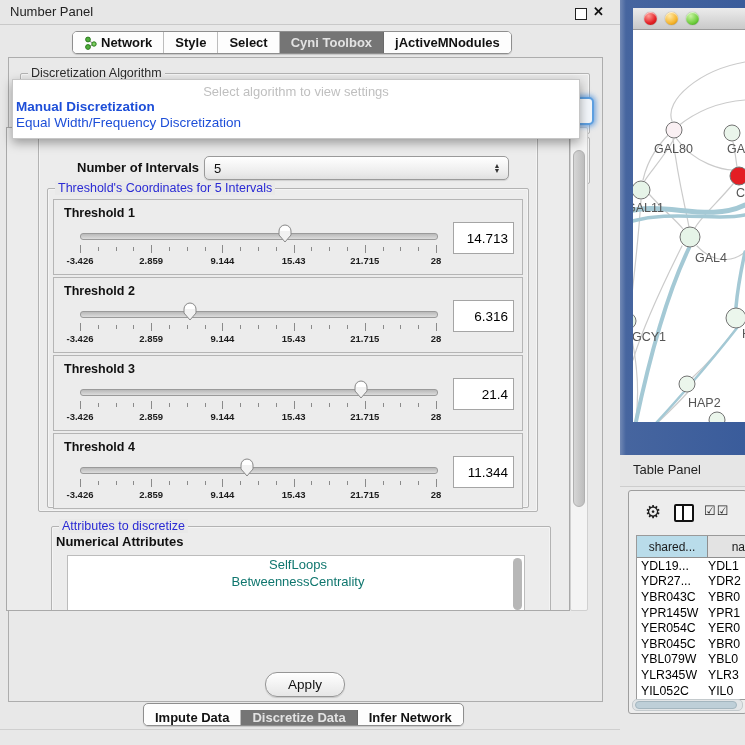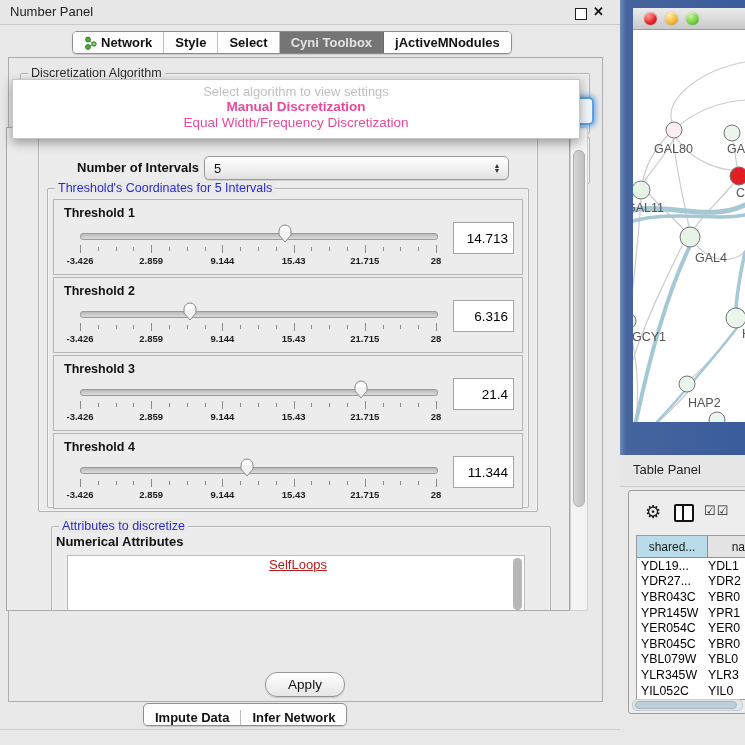--- a/index.html
+++ b/index.html
@@ -30,21 +30,21 @@
   .combo{position:absolute;height:22px;border:1px solid #9a9a9a;border-radius:5px;
          background:linear-gradient(#ffffff,#ececec 70%,#e0e0e0);display:flex;align-items:center;
          font-size:13px;color:#111;box-shadow:0 1px 1px rgba(0,0,0,.12);}
   .combo .val{padding-left:9px;flex:1;overflow:hidden;white-space:nowrap;}
   .combo .stepper{width:16px;display:flex;flex-direction:column;align-items:center;justify-content:center;
                   line-height:5px;font-size:7px;color:#333;padding-right:3px;}
   
   #popup{left:12px;top:79px;width:566px;height:58px;background:#fff;border:1px solid #c6c6c6;
          box-shadow:0 4px 10px rgba(0,0,0,.35);z-index:30;}
   #popup-hint{width:100%;text-align:center;margin-top:4px;font-size:13px;color:#bfbfbf;}
-  .popup-item{font-size:13.5px;color:#ec4899;padding:0 3px;line-height:16px;text-align:center;}
+  .popup-item{font-size:13.5px;color:#1d4ed8;padding:0 3px;line-height:16px;}
   .popup-item.bold{font-weight:bold;}
   #focus-combo{left:28px;top:97px;width:562px;height:24px;border-radius:5px;background:#f2f6fa;
                border:2px solid #5d9fe0;box-shadow:0 0 5px 2px rgba(85,150,220,.75);z-index:10;}
   
   #scrollpane{left:6px;top:127px;width:562px;height:482px;border:1px solid #a9a9a9;overflow:hidden;background:#ececec;}
   #vscroll{left:570px;top:127px;width:16px;height:482px;background:#f4f4f4;border:1px solid #d0d0d0;border-radius:2px;}
   #vscroll-thumb{left:2px;top:22px;width:10px;height:355px;border-radius:6px;
                  background:linear-gradient(90deg,#d6d6d6,#bdbdbd);border:1px solid #b0b0b0;}
   
   .thr-box{position:absolute;left:0;width:468px;height:74px;border:1px solid #b5b5b5;background:#ececec;}
@@ -53,21 +53,21 @@
              background:linear-gradient(#b9b9b9,#dcdcdc);border:1px solid #9a9a9a;}
   .thr-thumb{position:absolute;top:24px;width:16px;height:19px;}
   .tick{position:absolute;width:1px;background:#8a8a8a;}
   .tick.minor{top:47px;height:4px;}
   .tick.major{top:45px;height:8px;}
   .tick-label{position:absolute;top:55px;transform:translateX(-50%);font-size:9.5px;font-weight:bold;color:#1c1c1c;white-space:nowrap;}
   .thr-value{position:absolute;right:8px;top:22px;width:54px;height:30px;background:#fff;border:1px solid #a5a5a5;
              font-size:13.5px;color:#000;display:flex;align-items:center;justify-content:flex-end;padding-right:5px;}
   
   #attr-list{position:absolute;background:#fff;border:1px solid #bcbcbc;overflow:hidden;}
-  .attr-item{font-size:13px;color:#b91c1c;padding-left:4px;line-height:17px;white-space:nowrap;text-decoration:underline;}
+  .attr-item{font-size:13px;color:#0f766e;padding-left:4px;line-height:17px;white-space:nowrap;}
   #attr-scroll-thumb{position:absolute;right:2px;top:2px;width:9px;height:52px;border-radius:5px;background:#b7b7b7;}
   
   #apply-btn{left:265px;top:672px;width:78px;height:23px;border:1px solid #969696;border-radius:12px;
              background:linear-gradient(#ffffff,#e6e6e6);font-size:13.5px;color:#111;
              display:flex;align-items:center;justify-content:center;box-shadow:0 1px 1px rgba(0,0,0,.15);}
   #bottom-line{left:0;top:729px;width:620px;height:1px;background:#cfcfcf;}
   
   #net-frame{left:620px;top:0;width:125px;height:455px;background:linear-gradient(90deg,#7188b4 0,#46659f 6px,#3a5c9b 100%);}
   #net-titlebar{left:633px;top:8px;width:112px;height:22px;background:linear-gradient(#ececec,#c9c9c9);
                 border-bottom:1px solid #9a9a9a;display:flex;align-items:center;gap:8px;padding-left:11px;box-sizing:border-box;}
@@ -319,32 +319,36 @@
           </div>
       </div>
     </div>
 
     <div class="groupbox" style="left:44px;top:398px;width:498px;height:95px;text-align:center;">
       <span class="grouptitle t-blue">Attributes to discretize</span>
       <span class="abs" style="left:4px;top:7px;font-size:13px;font-weight:bold;color:#111;">Numerical Attributes</span>
       <div id="attr-list" style="left:15px;top:28px;width:456px;height:62px;">
         <div id="attr-scroll-thumb"></div>
       <div class="attr-item">SelfLoops</div>
+          <div class="attr-item">BetweennessCentrality</div>
         </div>
     </div>
   </div>
   <div id="vscroll" class="abs">
     <div id="vscroll-thumb" class="abs"></div>
   </div>
 
   <div id="apply-btn" class="abs">Apply</div>
 
   <div class="segbar abs" id="bottom-tabs" style="left:143px;top:703px;align-items:flex-end;">
       <div class="seg">
         <span>Impute Data</span>
+      </div>
+      <div class="seg sel">
+        <span>Discretize Data</span>
       </div>
       <div class="seg">
         <span>Infer Network</span>
       </div>
     </div>
   <div id="bottom-line" class="abs"></div>
 
   <div id="net-frame" class="abs"></div>
   <div id="net-titlebar" class="abs">
     <span class="tl" id="tl-red"></span>

